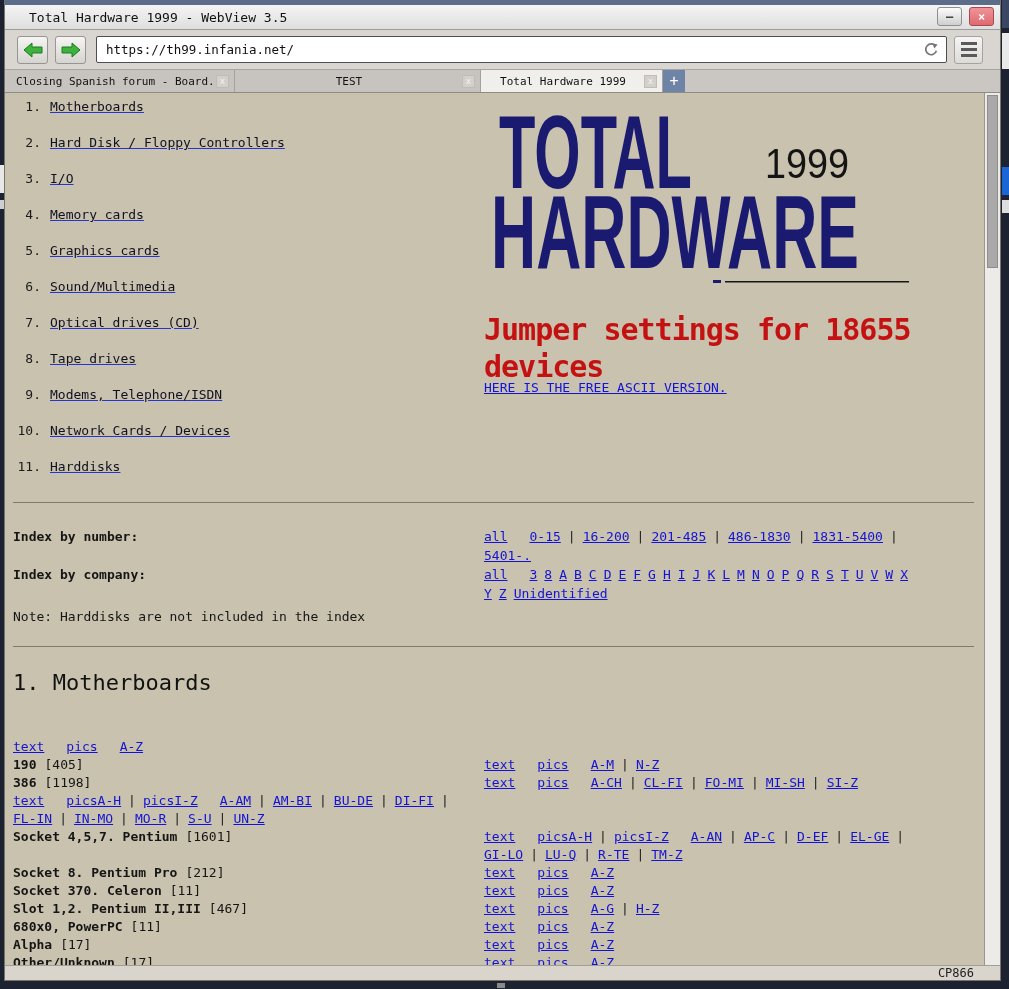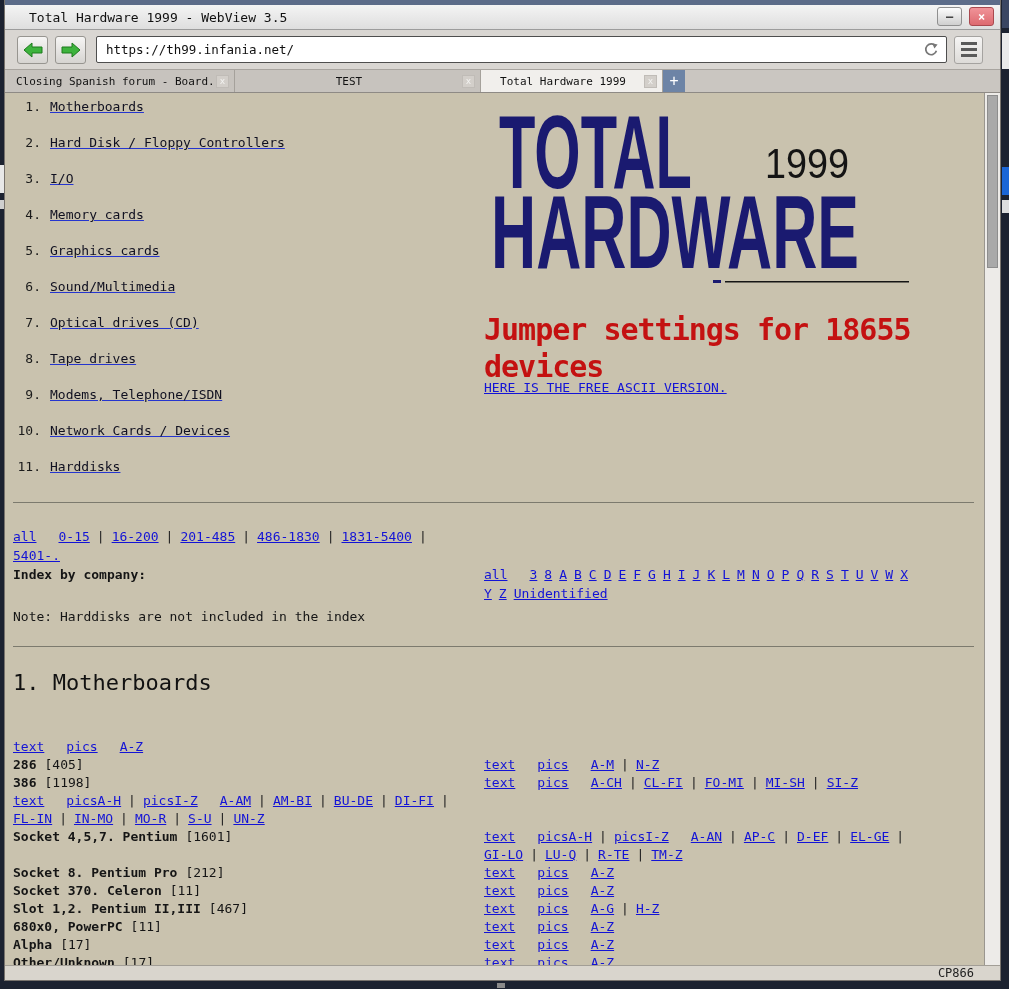--- a/index.html
+++ b/index.html
@@ -260,39 +260,40 @@
         <rect x="234" y="174" width="184" height="1.5" fill="#151515"></rect>
       </svg>
 
       <div id="tagline">Jumper settings for 18655 devices</div>
       <a id="ascii-link" class="lnk">HERE IS THE FREE ASCII VERSION.</a>
 
       <div id="hr1" class="hrline"></div>
 
       <div id="index-block">
         <div class="idxrow">
+          <div class="idxlabel">Index by number:</div>
           <div class="idxlinks" id="number-links"><a class="lnk">all</a><span class="gap"></span><a class="lnk">0-15</a><span class="pipe">|</span><a class="lnk">16-200</a><span class="pipe">|</span><a class="lnk">201-485</a><span class="pipe">|</span><a class="lnk">486-1830</a><span class="pipe">|</span><a class="lnk">1831-5400</a><span class="pipe">|</span><br><a class="lnk">5401-.</a></div>
         </div>
         <div class="idxrow">
           <div class="idxlabel">Index by company:</div>
           <div class="idxlinks" id="company-links"><a class="lnk">all</a><span class="gap"></span><a class="lnk">3</a><a class="lnk">8</a><a class="lnk">A</a><a class="lnk">B</a><a class="lnk">C</a><a class="lnk">D</a><a class="lnk">E</a><a class="lnk">F</a><a class="lnk">G</a><a class="lnk">H</a><a class="lnk">I</a><a class="lnk">J</a><a class="lnk">K</a><a class="lnk">L</a><a class="lnk">M</a><a class="lnk">N</a><a class="lnk">O</a><a class="lnk">P</a><a class="lnk">Q</a><a class="lnk">R</a><a class="lnk">S</a><a class="lnk">T</a><a class="lnk">U</a><a class="lnk">V</a><a class="lnk">W</a><a class="lnk">X</a><br><a class="lnk">Y</a><a class="lnk">Z</a><a class="lnk">Unidentified</a></div>
         </div>
         <div id="index-note">Note: Harddisks are not included in the index</div>
       </div>
 
       <div id="hr2" class="hrline"></div>
 
       <h2 id="sec-heading">1. Motherboards</h2>
 
       <div id="mb-table">
           <div class="mrow">
             <div class="mlinks"><a class="lnk">text</a><span class="gap"></span><a class="lnk">pics</a><span class="gap"></span><a class="lnk">A-Z</a></div>
           </div>
           <div class="mrow">
-            <div class="mname"><span>286</span><span class="mcount">[405]</span></div>
+            <div class="mname"><span>190</span><span class="mcount">[405]</span></div>
             <div class="mlinks"><a class="lnk">text</a><span class="gap"></span><a class="lnk">pics</a><span class="gap"></span><a class="lnk">A-M</a><span class="pipe">|</span><a class="lnk">N-Z</a></div>
           </div>
           <div class="mrow">
             <div class="mname"><span>386</span><span class="mcount">[1198]</span></div>
             <div class="mlinks"><a class="lnk">text</a><span class="gap"></span><a class="lnk">pics</a><span class="gap"></span><a class="lnk">A-CH</a><span class="pipe">|</span><a class="lnk">CL-FI</a><span class="pipe">|</span><a class="lnk">FO-MI</a><span class="pipe">|</span><a class="lnk">MI-SH</a><span class="pipe">|</span><a class="lnk">SI-Z</a></div>
           </div>
           <div class="mrow">
             <div class="mlinks"><a class="lnk">text</a><span class="gap"></span><a class="lnk">picsA-H</a><span class="pipe">|</span><a class="lnk">picsI-Z</a><span class="gap"></span><a class="lnk">A-AM</a><span class="pipe">|</span><a class="lnk">AM-BI</a><span class="pipe">|</span><a class="lnk">BU-DE</a><span class="pipe">|</span><a class="lnk">DI-FI</a><span class="pipe">|</span><br><a class="lnk">FL-IN</a><span class="pipe">|</span><a class="lnk">IN-MO</a><span class="pipe">|</span><a class="lnk">MO-R</a><span class="pipe">|</span><a class="lnk">S-U</a><span class="pipe">|</span><a class="lnk">UN-Z</a></div>
           </div>
           <div class="mrow">

